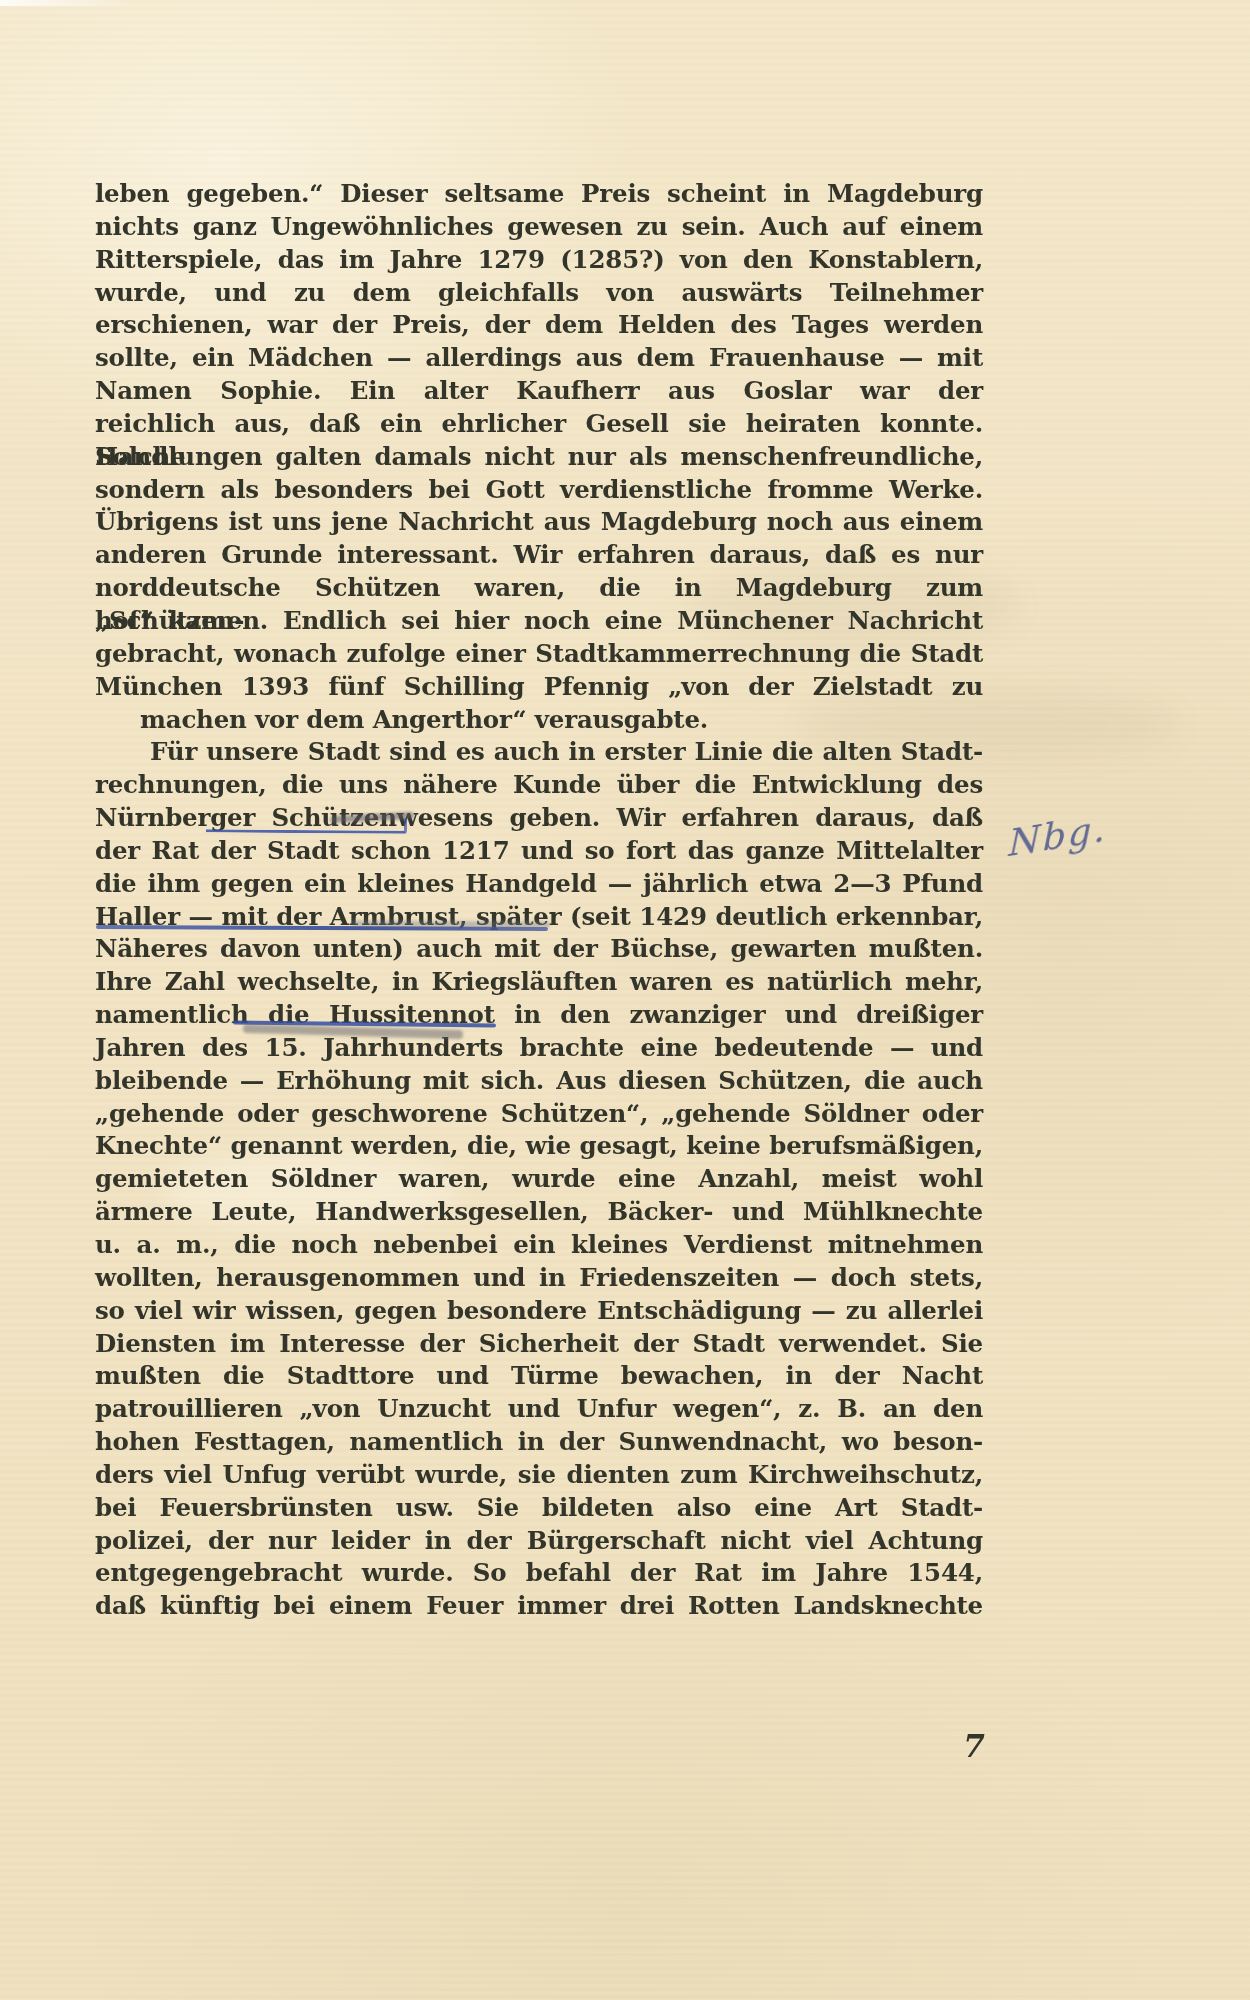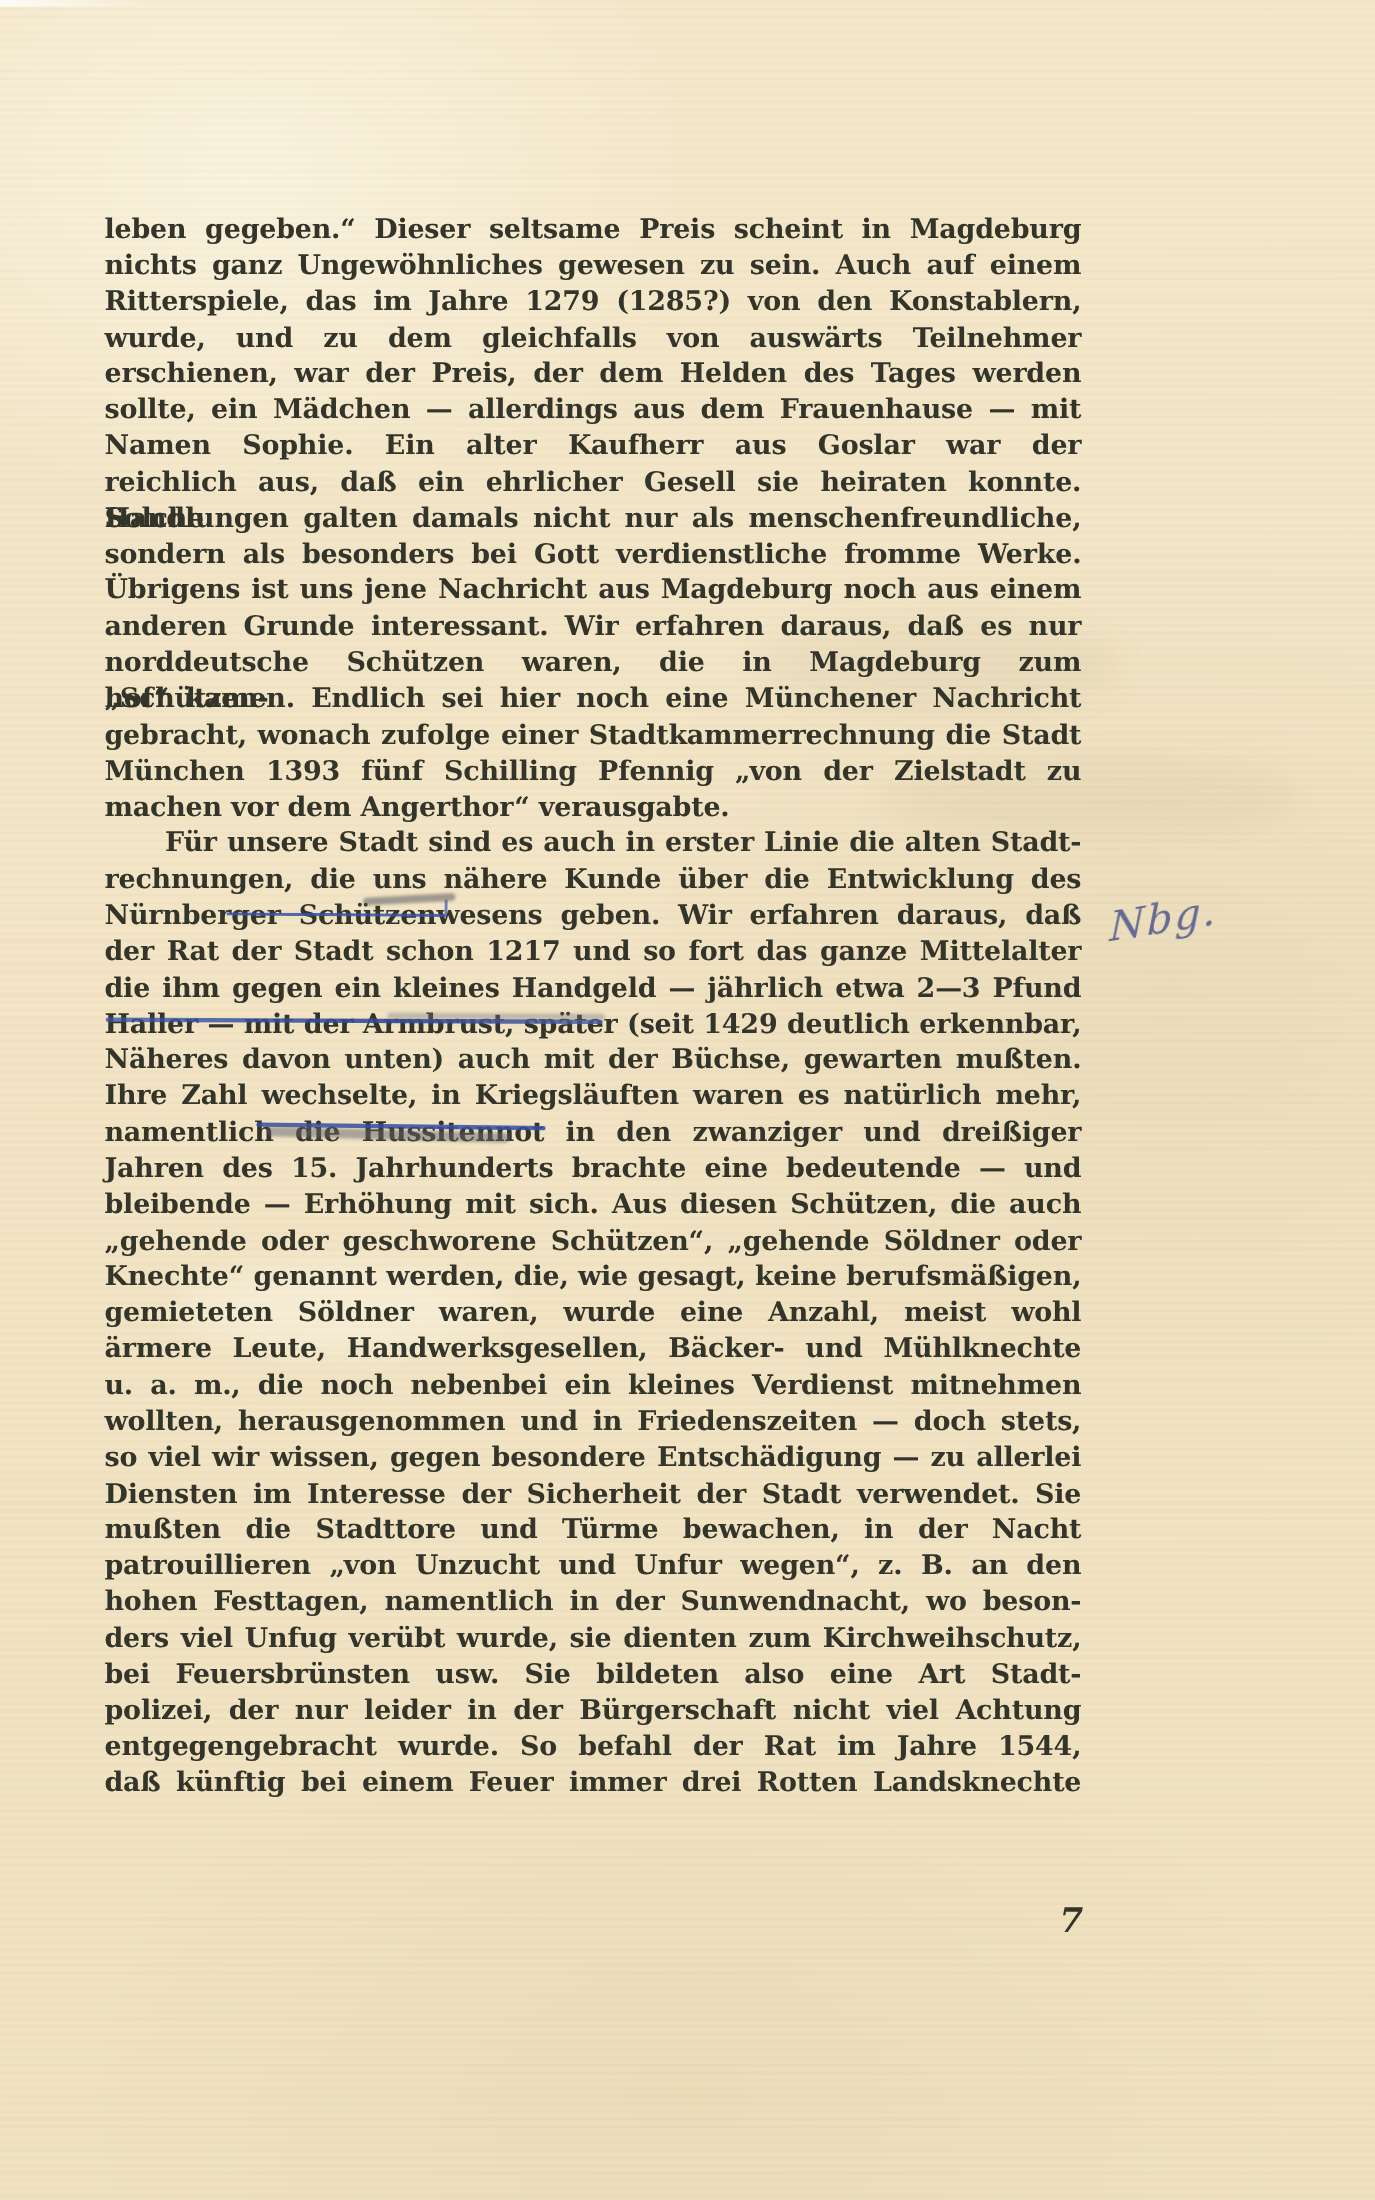--- a/index.html
+++ b/index.html
@@ -21,29 +21,29 @@
     pointer-events:none;
   }
   .edge-light{position:absolute;left:0;top:0;width:140px;height:6px;
     background:linear-gradient(to right,rgba(255,255,255,.85),rgba(255,255,255,0));}
   .blotch{position:absolute;border-radius:50%;filter:blur(14px);}
   .blotch.b1{left:690px;top:560px;width:330px;height:90px;background:rgba(125,100,50,.05);}
   .blotch.b2{left:800px;top:690px;width:380px;height:70px;background:rgba(125,100,50,.05);}
   .blotch.b3{left:160px;top:1150px;width:300px;height:80px;background:rgba(255,252,240,.35);}
 
   .text-block{
-    position:absolute;left:95px;top:192px;width:888px;
+    position:absolute;left:95px;top:178px;width:888px;
     color:#34352a;font-size:24.5px;font-weight:700;line-height:32.85px;
     letter-spacing:-0.2px;
   }
   .line{
     text-align:justify;text-align-last:justify;white-space:normal;
     height:32.85px;overflow:visible;
   }
-  .line.para-end{text-align-last:left;}
+  .line.para-end{text-align-last:left;margin-left:45px;}
   .line.indent{text-indent:55px;}
 
   
   .u-blue{position:absolute;background:none;pointer-events:none;}
   .u1{left:206px;top:817px;width:198px;height:13px;
       border-bottom:3px solid rgba(56,82,168,.85);border-right:3px solid rgba(56,82,168,.7);
       border-radius:0 0 3px 0;transform:rotate(.4deg);}
   .u2{left:96px;top:926px;width:452px;height:4px;border-radius:2px;
       background:linear-gradient(to right,rgba(56,82,168,.75),rgba(48,72,150,.9) 60%,rgba(70,90,160,.8));
       transform:rotate(.25deg);}

